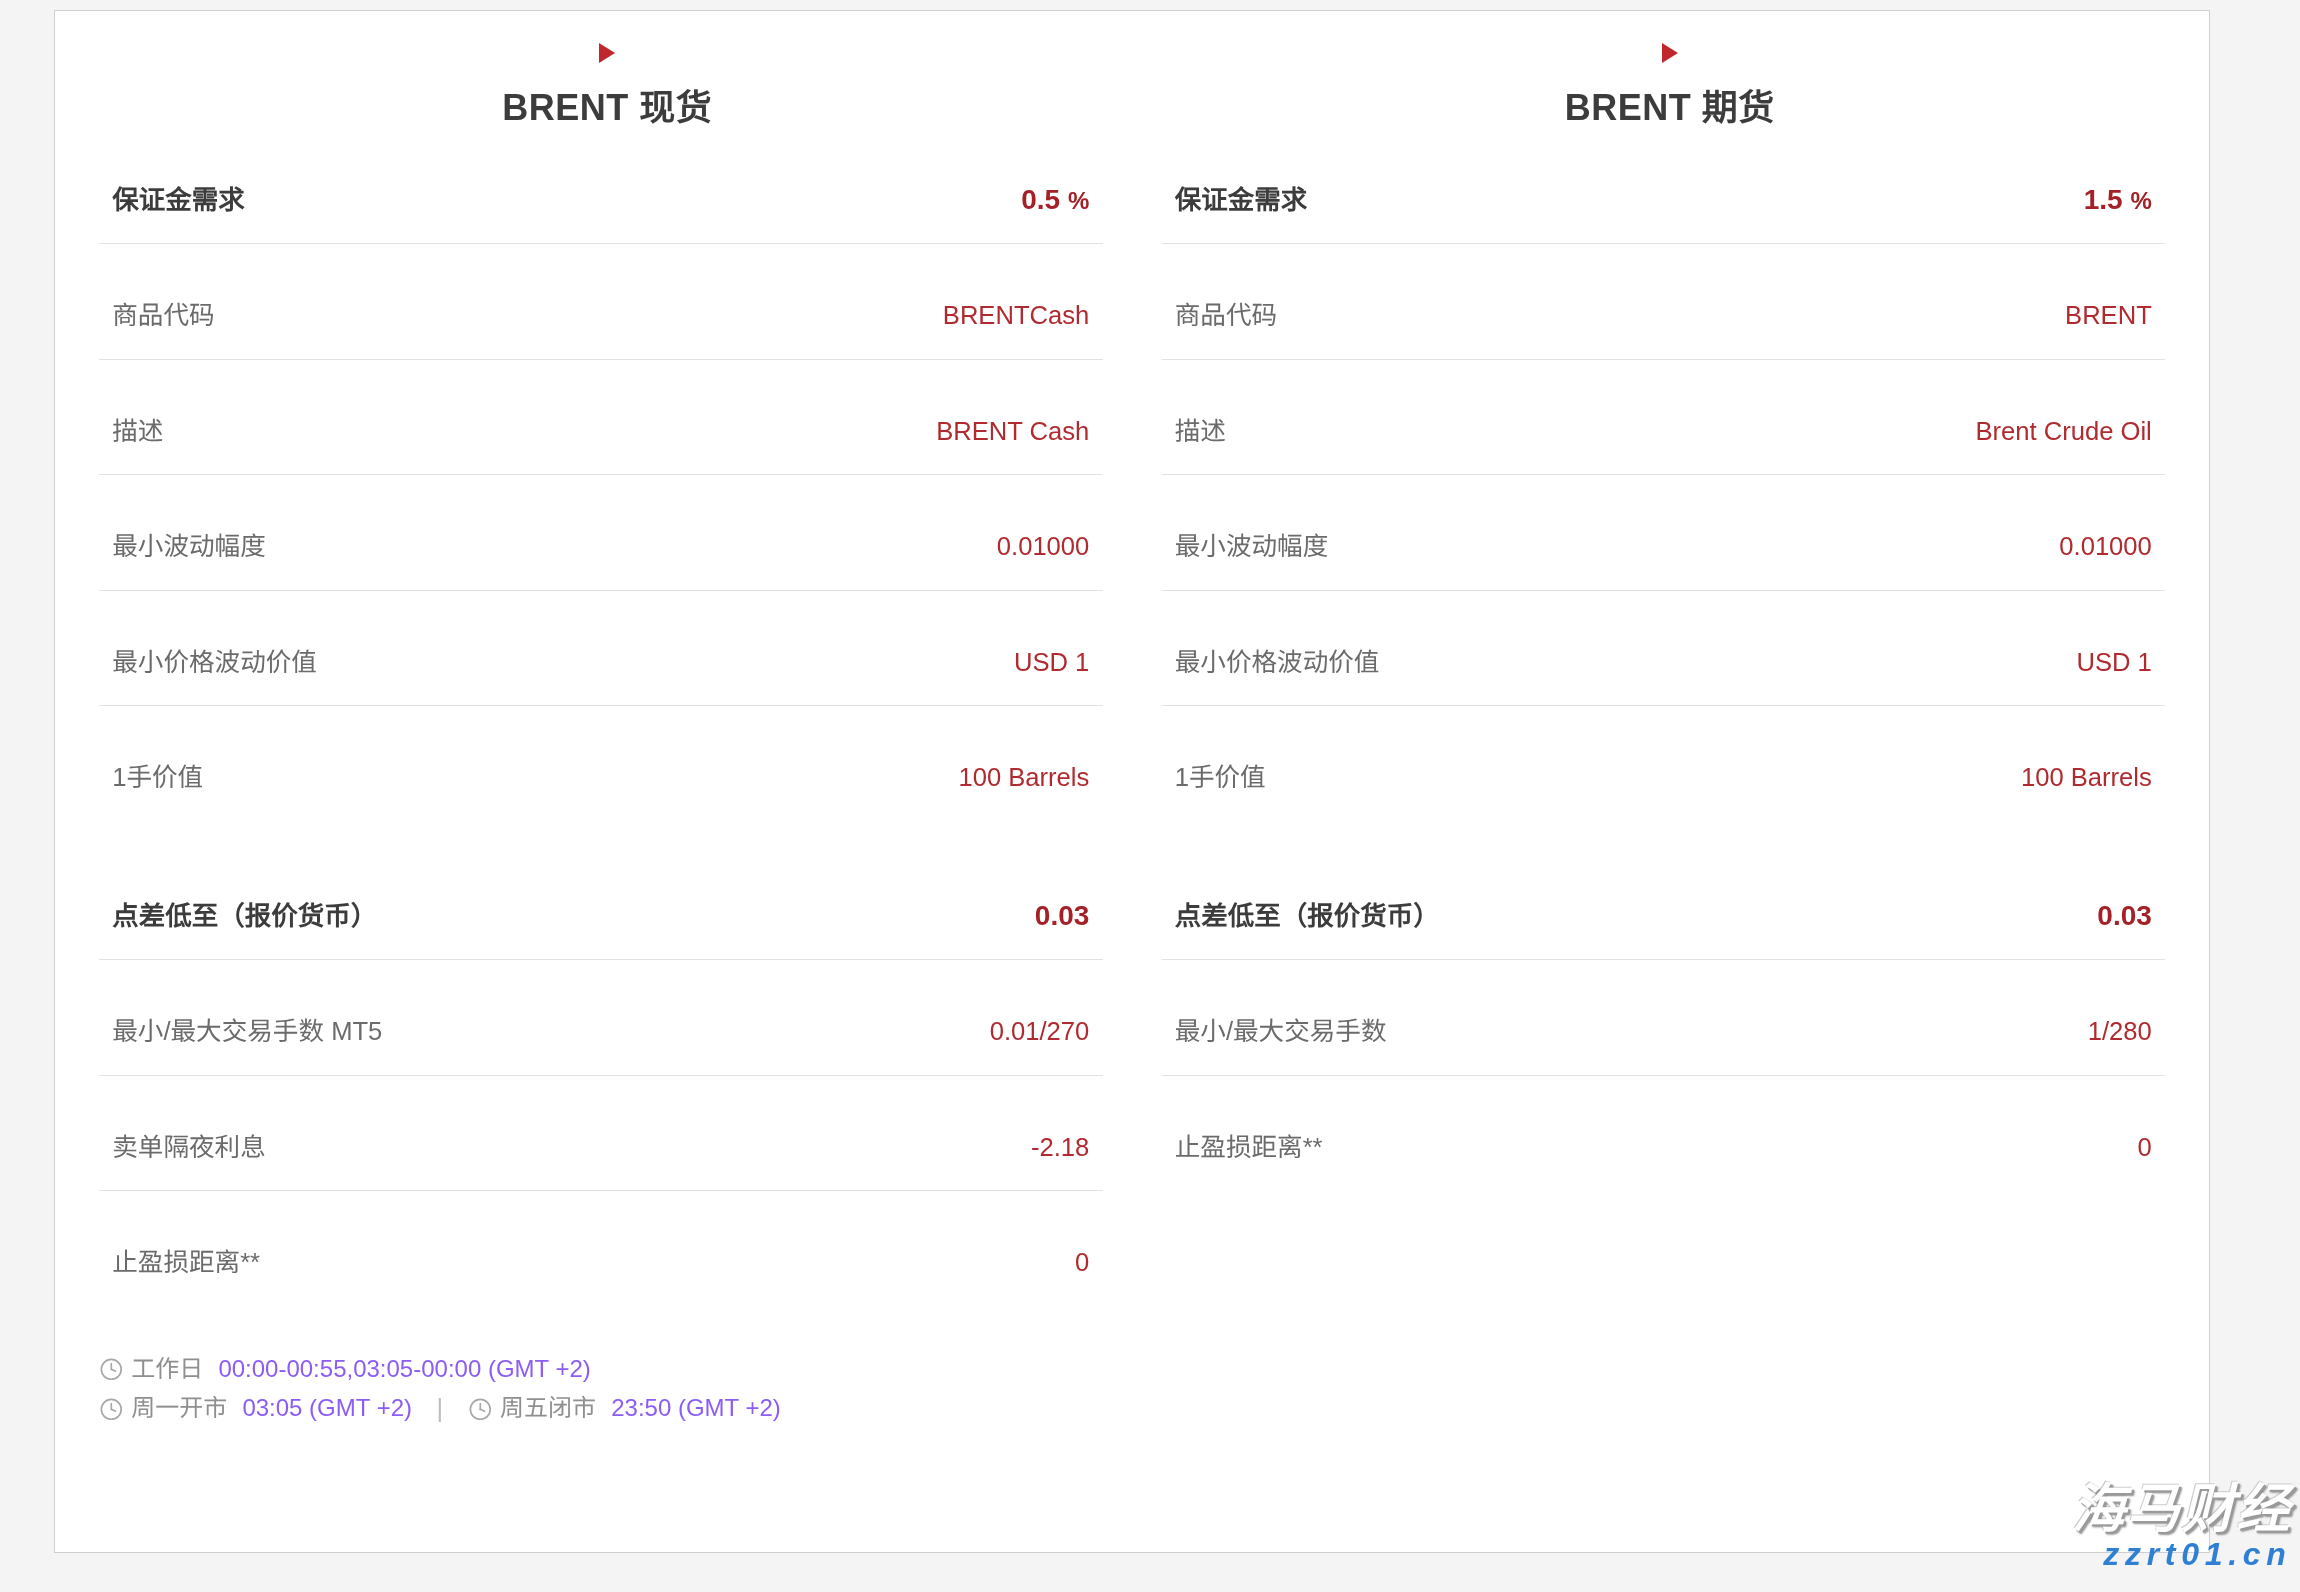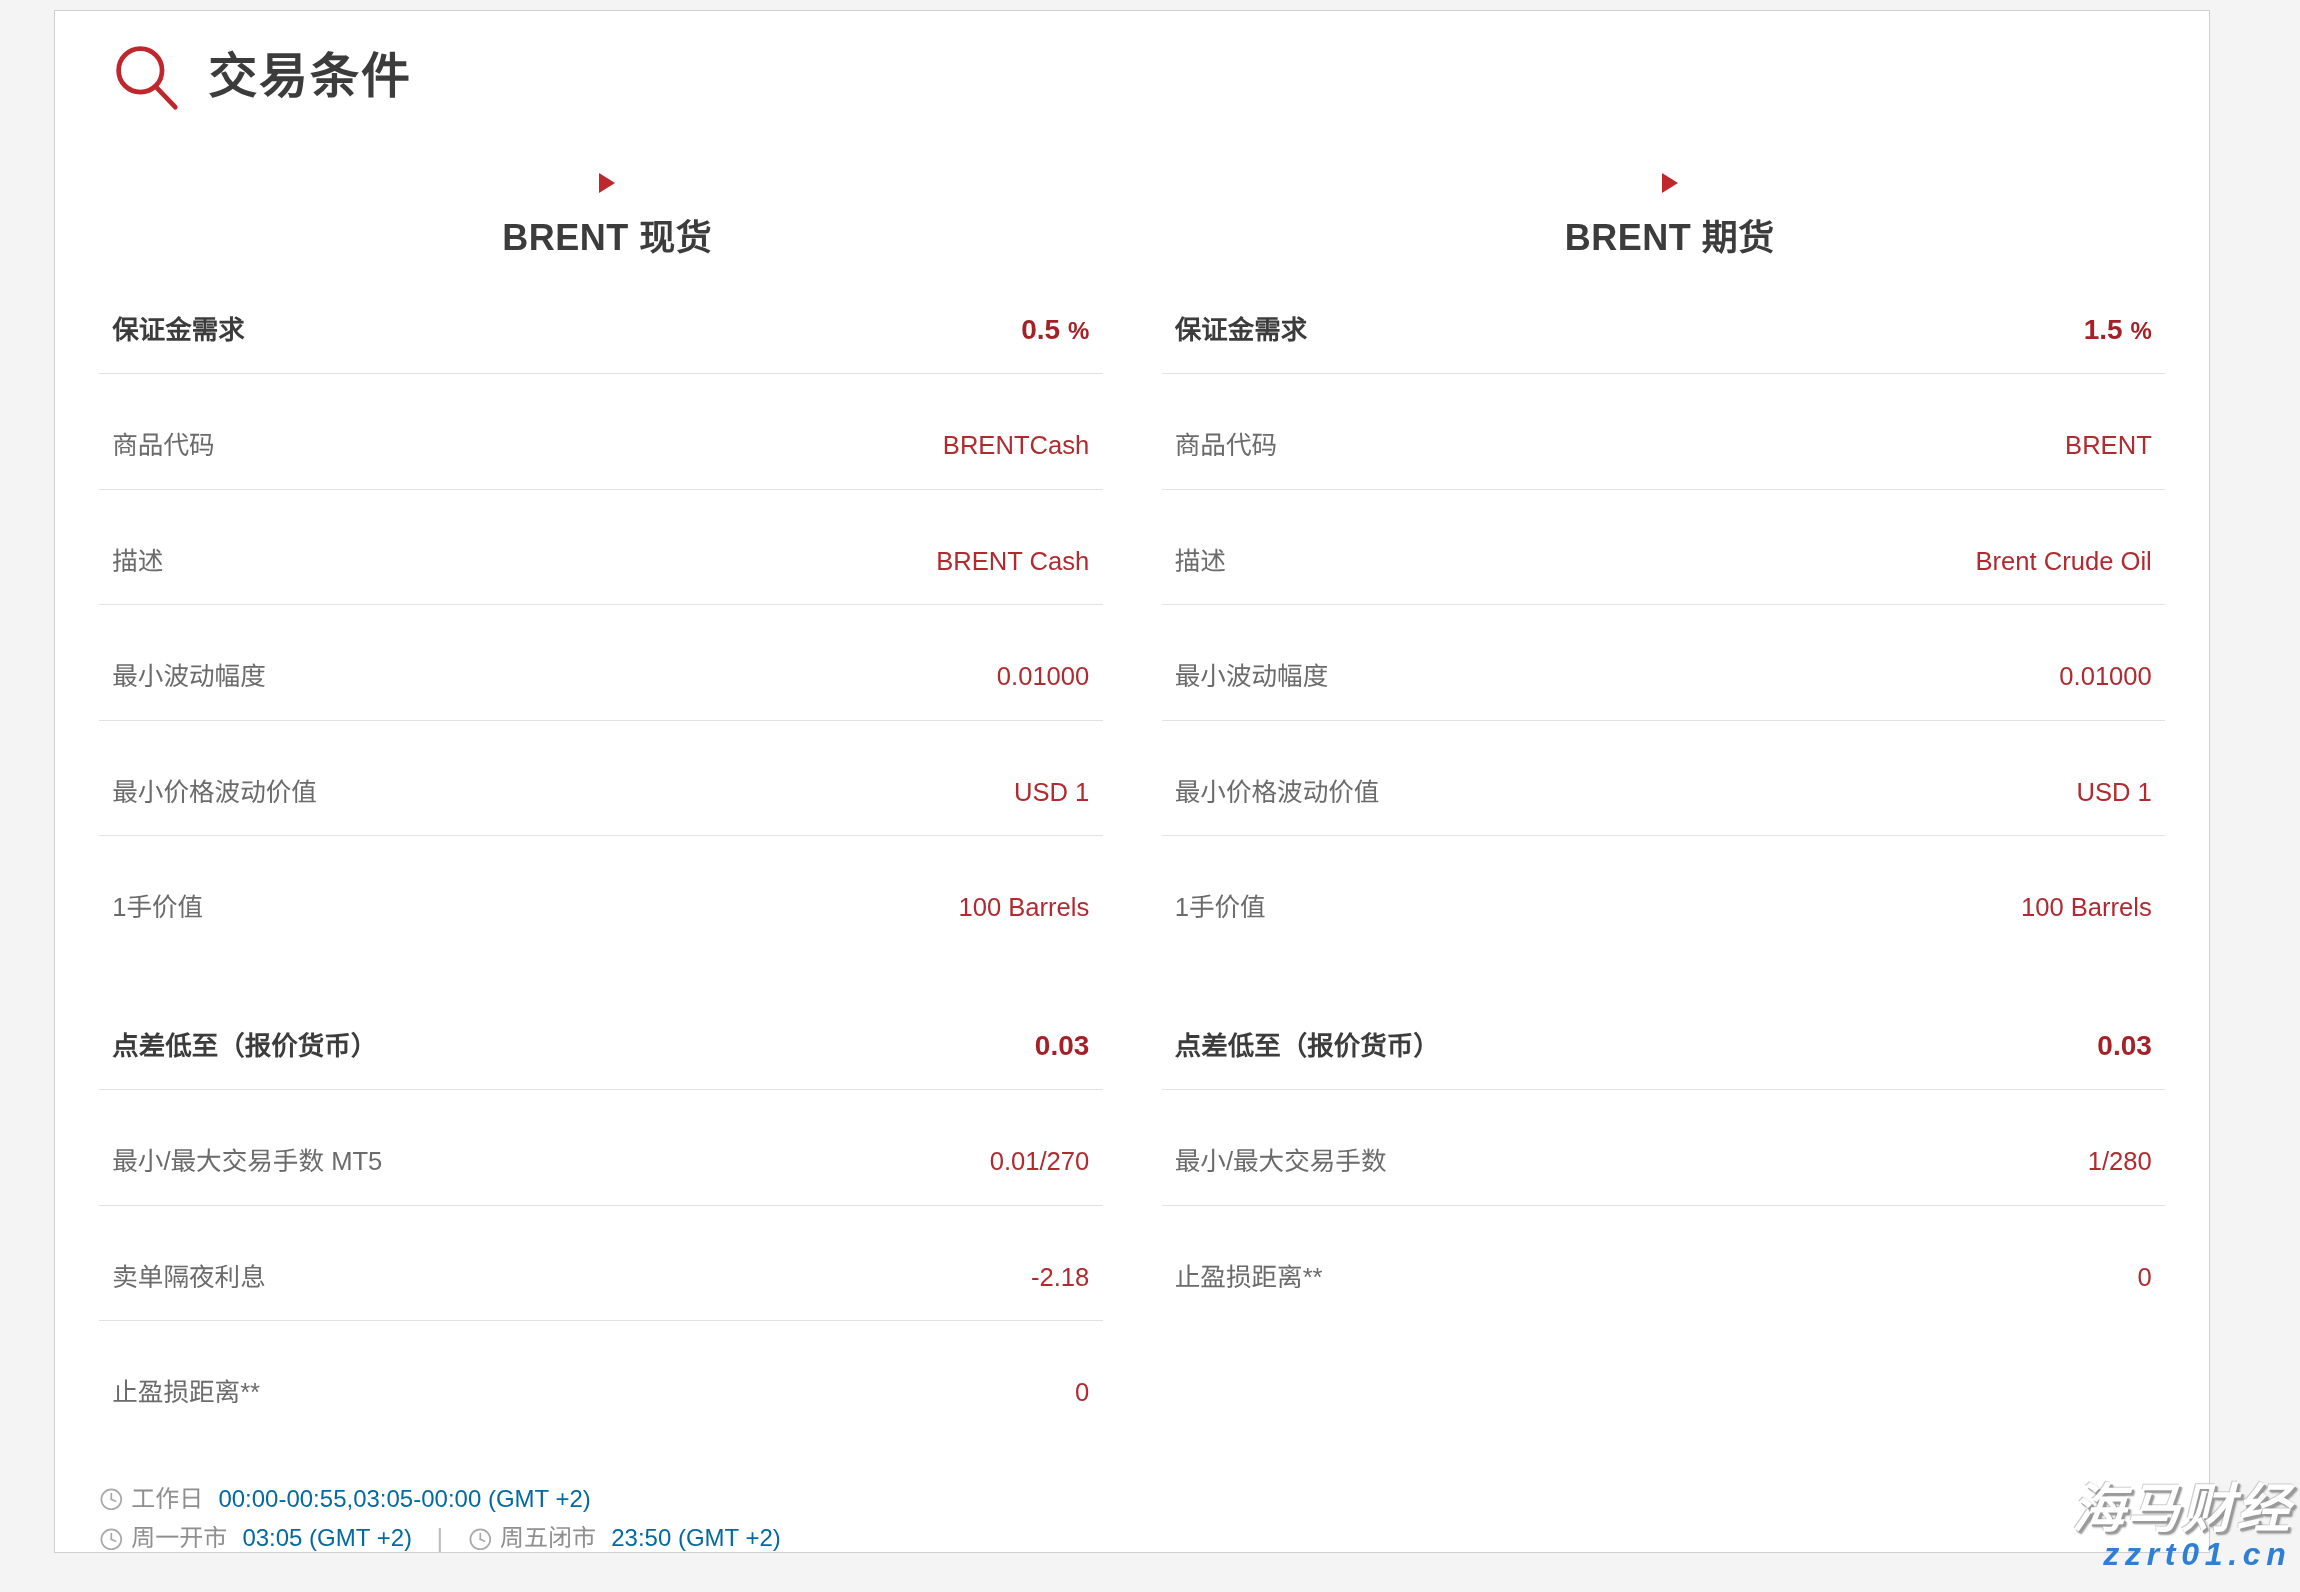--- a/index.html
+++ b/index.html
@@ -164,21 +164,21 @@
   }
   .clock-icon {
     width: 24.6px;
     height: 24.6px;
     flex: 0 0 auto;
     display: inline-block;
     position: relative;
     top: 0.9px;
   }
   .foot-val {
-    color: #0369a1;
+    color: #8b5cf6;
     margin-left: 7.6px;
   }
   .foot-sep {
     color: #bdbdbd;
     margin: 0 24.6px;
     font-size: 25.6px;
   }
 
   
   .watermark {
@@ -210,27 +210,20 @@
     line-height: 1.1;
     margin-top: 1.9px;
   }
 </style>
 </head>
 <body>
 
 <div class="page">
   <div class="card">
 
-    <div class="page-header">
-      <svg class="search-icon" viewBox="0 0 72 72" aria-hidden="true">
-        <circle cx="30" cy="29" r="23" fill="none" stroke="#c0272d" stroke-width="5"></circle>
-        <line x1="46" y1="46" x2="67" y2="68" stroke="#c0272d" stroke-width="5" stroke-linecap="round"></line>
-      </svg>
-      <div class="page-title">交易条件</div>
-    </div>
 
     <div class="columns">
 
       <div class="col">
         <div class="section-title">
           <span class="tri"></span>
           <span>BRENT 现货</span>
         </div>
 
         <div class="rows">

